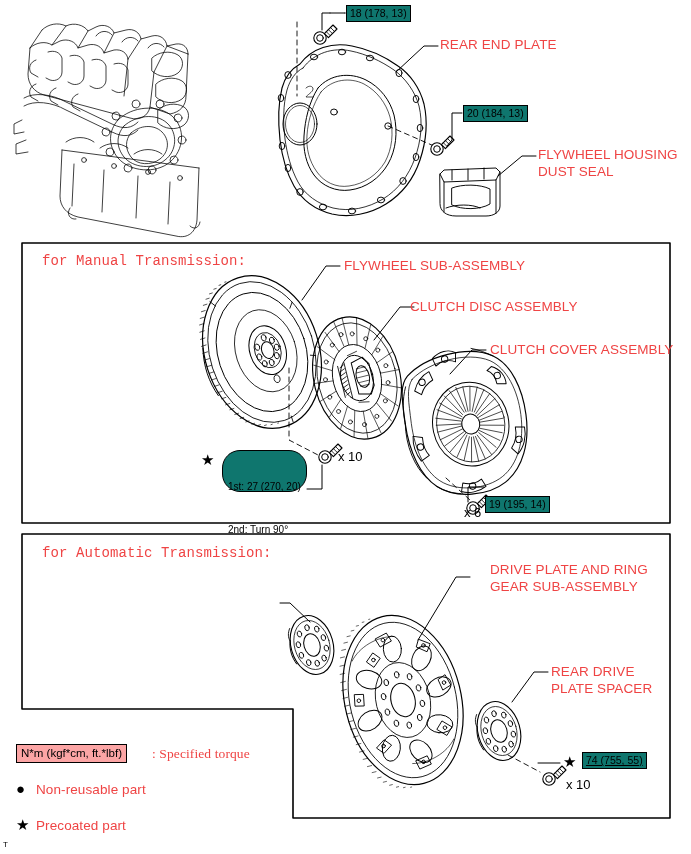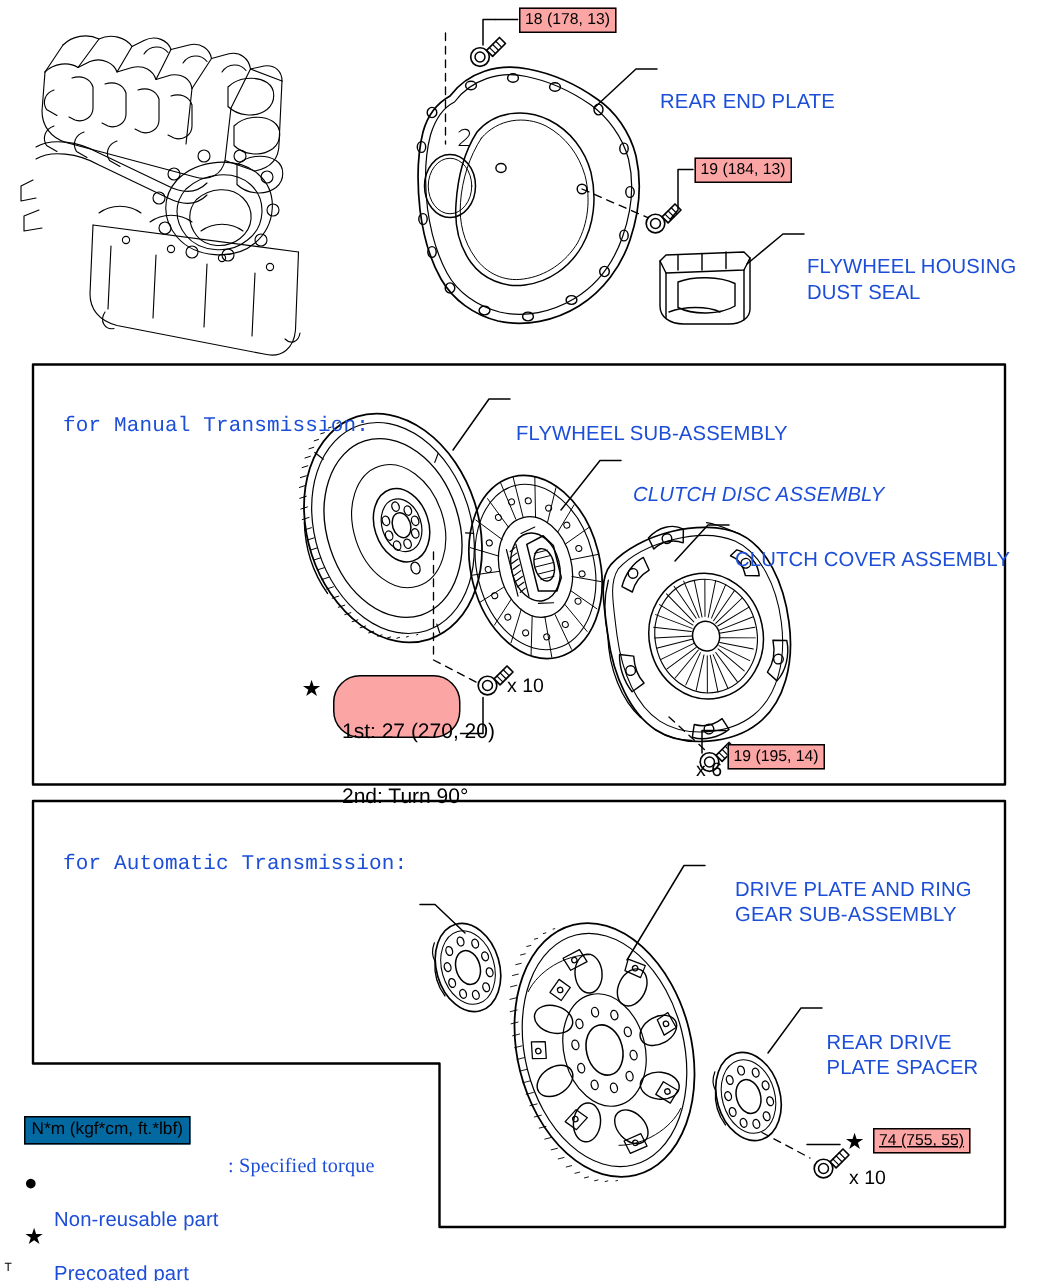--- a/index.html
+++ b/index.html
@@ -10,46 +10,45 @@
   }
   .root{position:absolute;left:0;top:0;width:691px;height:854px;}
   svg.layer{position:absolute;left:0;top:0;width:691px;height:854px;}
   .lbl{
     position:absolute;
     font-family:"Liberation Sans", sans-serif;
     font-size:13.5px;
     line-height:16px;
     letter-spacing:0.1px;
     white-space:pre;
-    color:#1d4ed8;
-    margin-top:23px;
+    color:#ef4444;
   }
   .lbl.panel-title{font-size:14px;font-family:Liberation Mono, monospace;}
   .tbox{
     position:absolute;
     border:1.3px solid #000;
-    background:#fca5a5;
+    background:#0f766e;
     font-family:"Liberation Sans", sans-serif;
     font-size:10.5px;
     line-height:12px;
     padding:1px 3px 2px 3px;
     white-space:pre;
     box-sizing:border-box;
   }
   .tbox.two{
     padding:4px 5px;
-    font-size:14px;
+    font-size:10px;
     border-radius:18px;
   }
   .tbox.two > div{margin:2px 0 5px 0;}
   .tbox.two > div:last-child{margin-bottom:13px;}
   .legend-box{
     position:absolute;
     border:1.2px solid #000;
-    background:#0369a1;
+    background:#fca5a5;
     font-size:11.5px;
     line-height:14px;
     padding:1px 4px 2px 4px;
     white-space:pre;
     box-sizing:border-box;
   }
   .glyph{
     position:absolute;
     font-size:14px;
     line-height:14px;
@@ -630,27 +629,27 @@
     </g>
   </svg>
 
   <div class="lbl" style="left:440px;top:37px;">REAR END PLATE</div>
 
   <div class="lbl" style="left:538px;top:147px;">FLYWHEEL HOUSING</div>
   <div class="lbl" style="left:538px;top:164px;">DUST SEAL</div>
 
   <div class="tbox" style="left:346px;top:5px;">18 (178, 13)</div>
 
-  <div class="tbox" style="left:463px;top:105px;">19 (184, 13)</div>
+  <div class="tbox" style="left:463px;top:105px;">20 (184, 13)</div>
 
   <div class="lbl panel-title" style="left:42px;top:253px;">for Manual Transmission:</div>
 
   <div class="lbl" style="left:344px;top:258px;">FLYWHEEL SUB-ASSEMBLY</div>
 
-  <div class="lbl" style="left:422px;top:299px;font-style:italic;">CLUTCH DISC ASSEMBLY</div>
+  <div class="lbl" style="left:410px;top:299px;">CLUTCH DISC ASSEMBLY</div>
 
   <div class="lbl" style="left:490px;top:342px;">CLUTCH COVER ASSEMBLY</div>
 
   <span class="glyph star" style="left:201px;top:453px;">★</span>
 
   <div class="tbox two" style="left:222px;top:450px;width:85px;height:42px;">
     <div>1st: 27 (270, 20)</div>
     <div>2nd: Turn 90°</div>
   </div>
 

